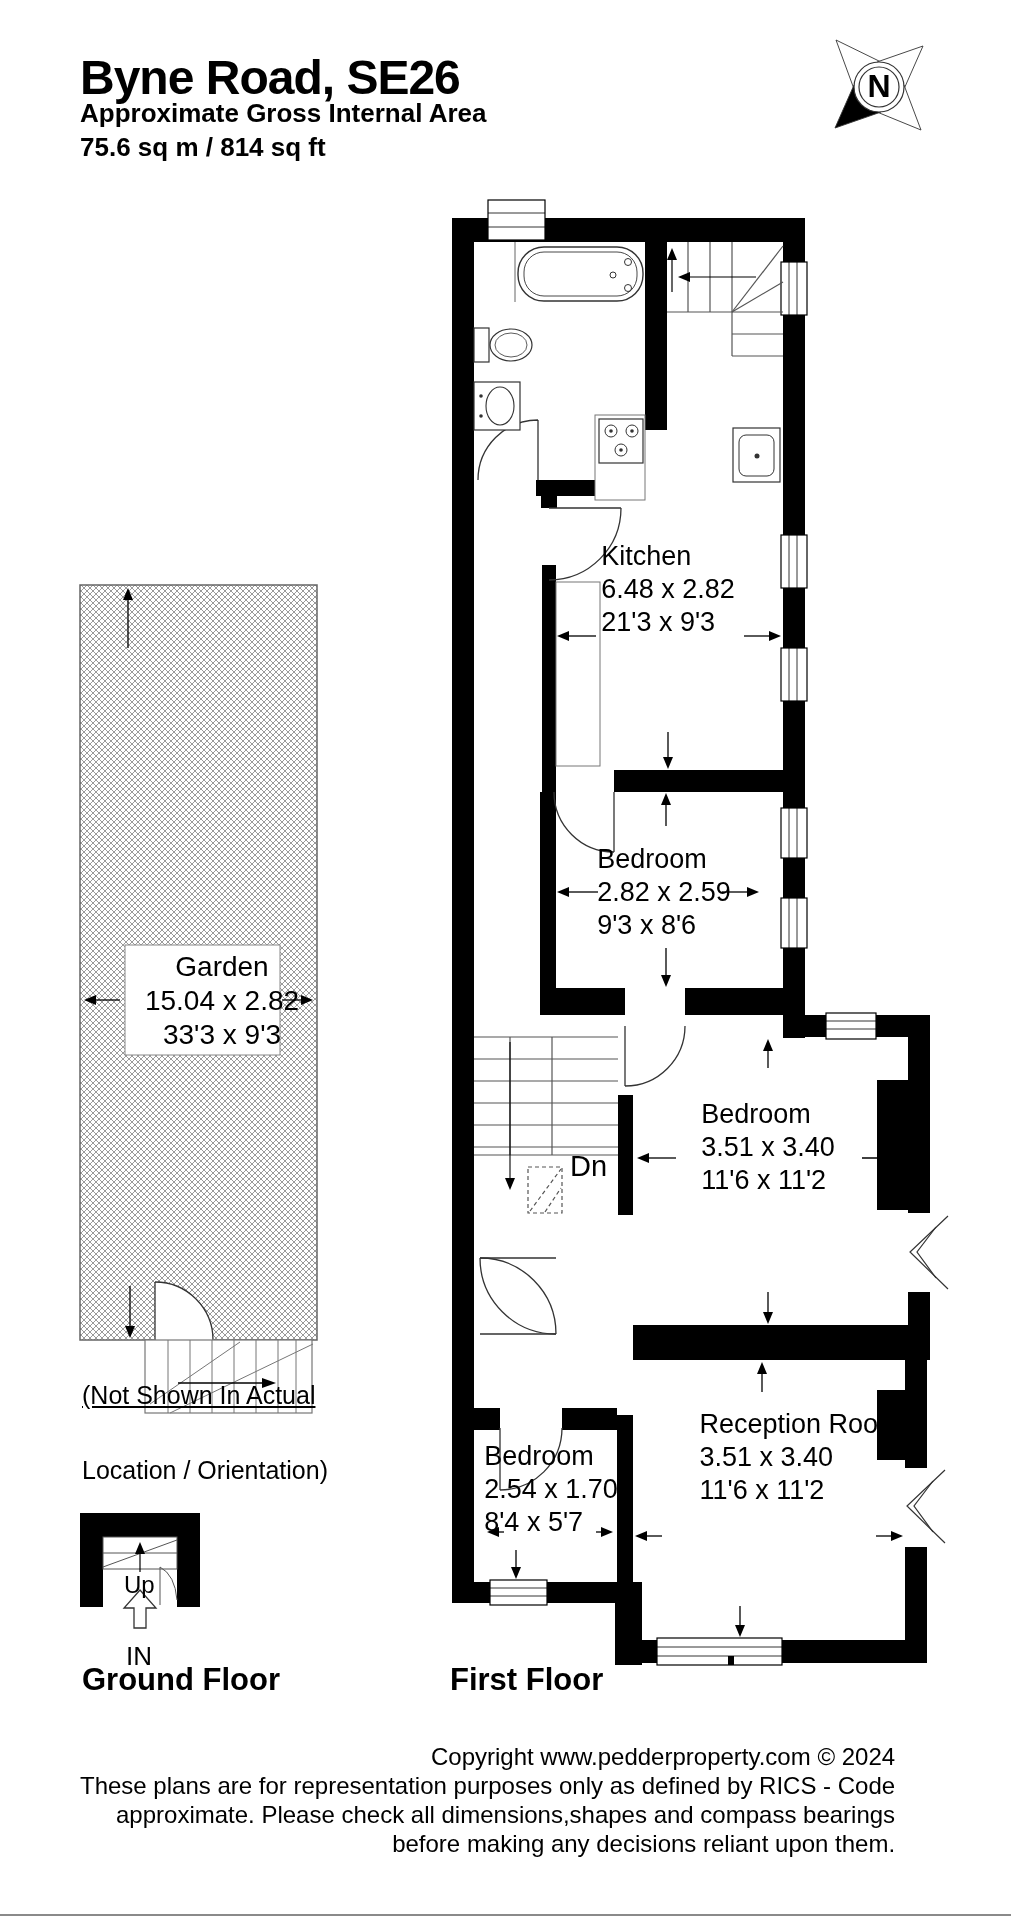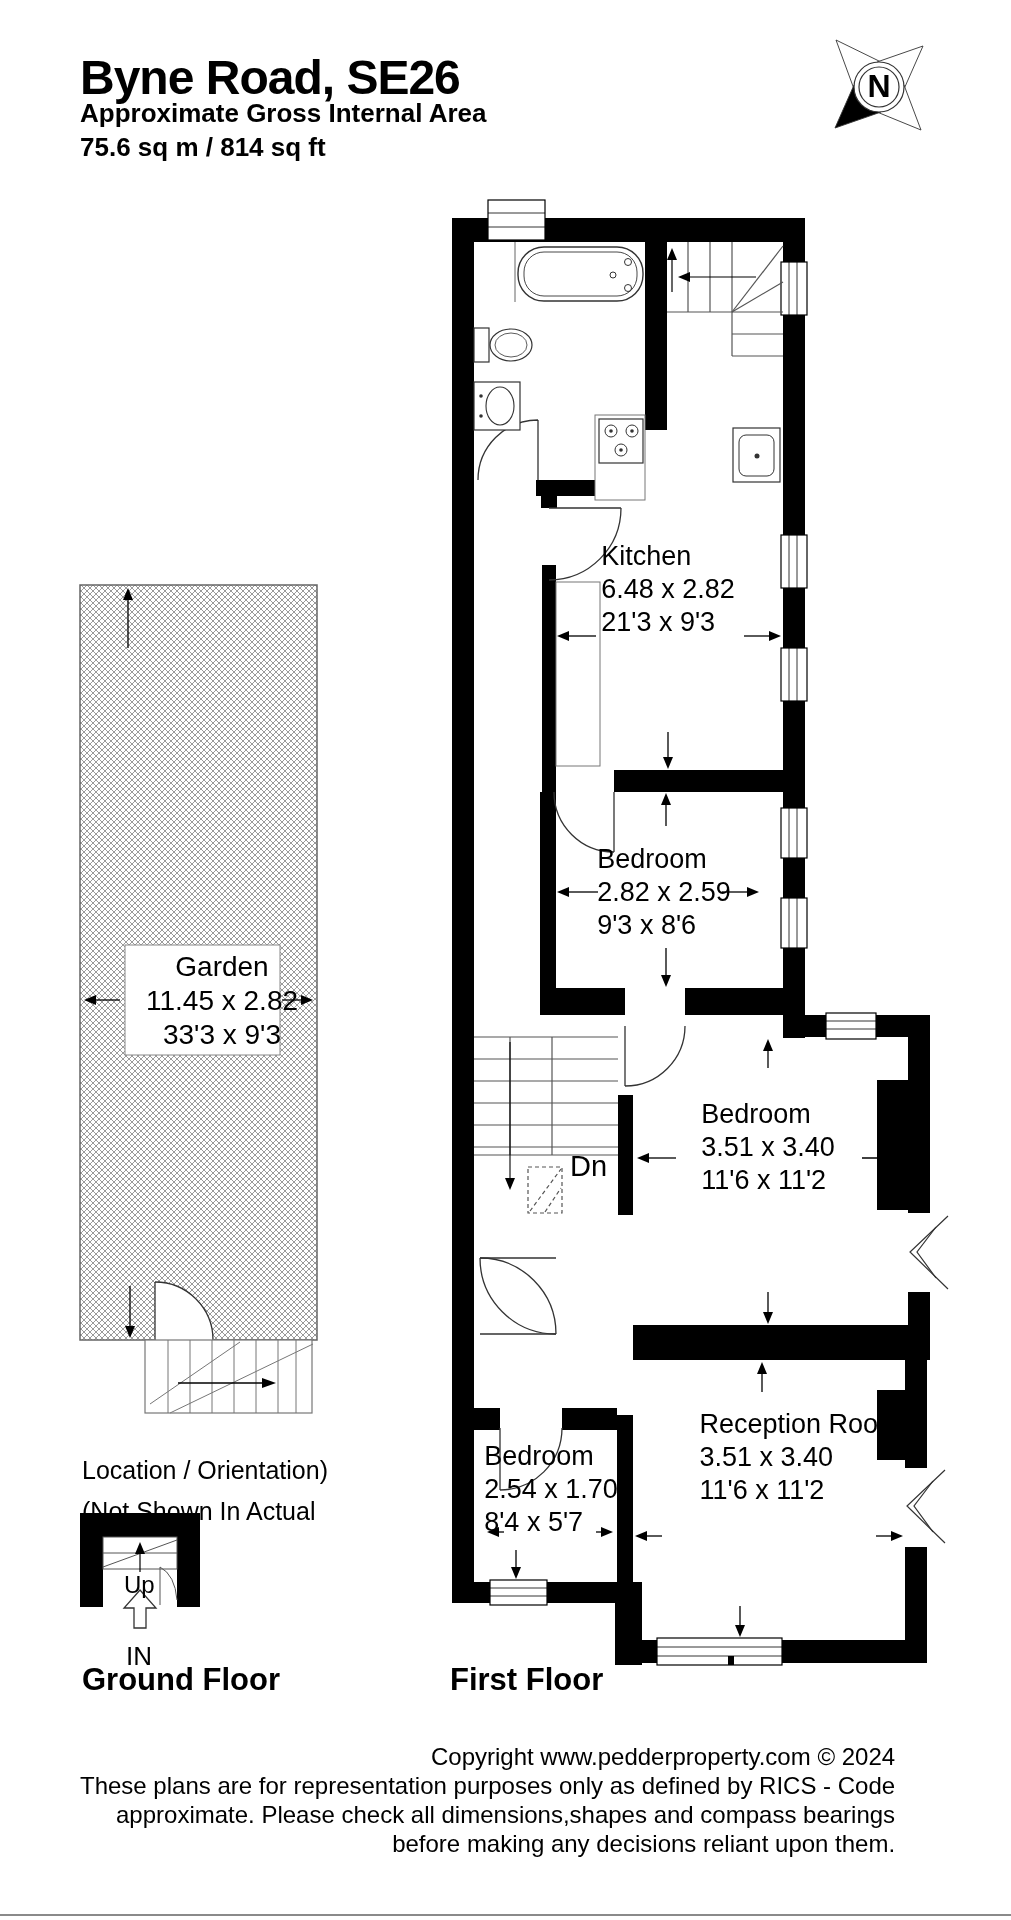--- a/index.html
+++ b/index.html
@@ -295,29 +295,29 @@
 </div>
 
 <div class="txt roomlbl" style="left:551px;top:1440px;">
   <div>Bedroom</div>
   <div>2.54 x 1.70</div>
   <div>8'4 x 5'7</div>
 </div>
 
 <div class="txt gardenlbl" style="left:202px;top:950px;">
   <div>Garden</div>
-  <div>11.45 x 2.82</div>
+  <div>15.04 x 2.82</div>
   <div>33'3 x 9'3</div>
 </div>
 
 <div class="txt" style="left:570px;top:1150px;font-size:29px;">Dn</div>
 <div class="txt" style="left:124px;top:1571px;font-size:24px;">Up</div>
 <div class="txt" style="left:126px;top:1626px;font-size:26px;margin-top:15px;">IN</div>
 
-<div class="txt note" style="left:82px;top:1496px;">(Not Shown In Actual</div>
+<div class="txt note" style="left:82px;top:1380px;text-decoration:underline;">(Not Shown In Actual</div>
 <div class="txt note" style="left:82px;top:1455px;">Location / Orientation)</div>
 
 <div class="txt floorlbl" style="left:82px;top:1662px;">Ground Floor</div>
 <div class="txt floorlbl" style="left:450px;top:1662px;">First Floor</div>
 
 <div class="txt footer" style="left:80px;top:1742px;text-align:right;">
   <div>Copyright www.pedderproperty.com © 2024</div>
   <div>These plans are for representation purposes only as defined by RICS - Code</div>
   <div>approximate. Please check all dimensions,shapes and compass bearings</div>
   <div>before making any decisions reliant upon them.</div>

